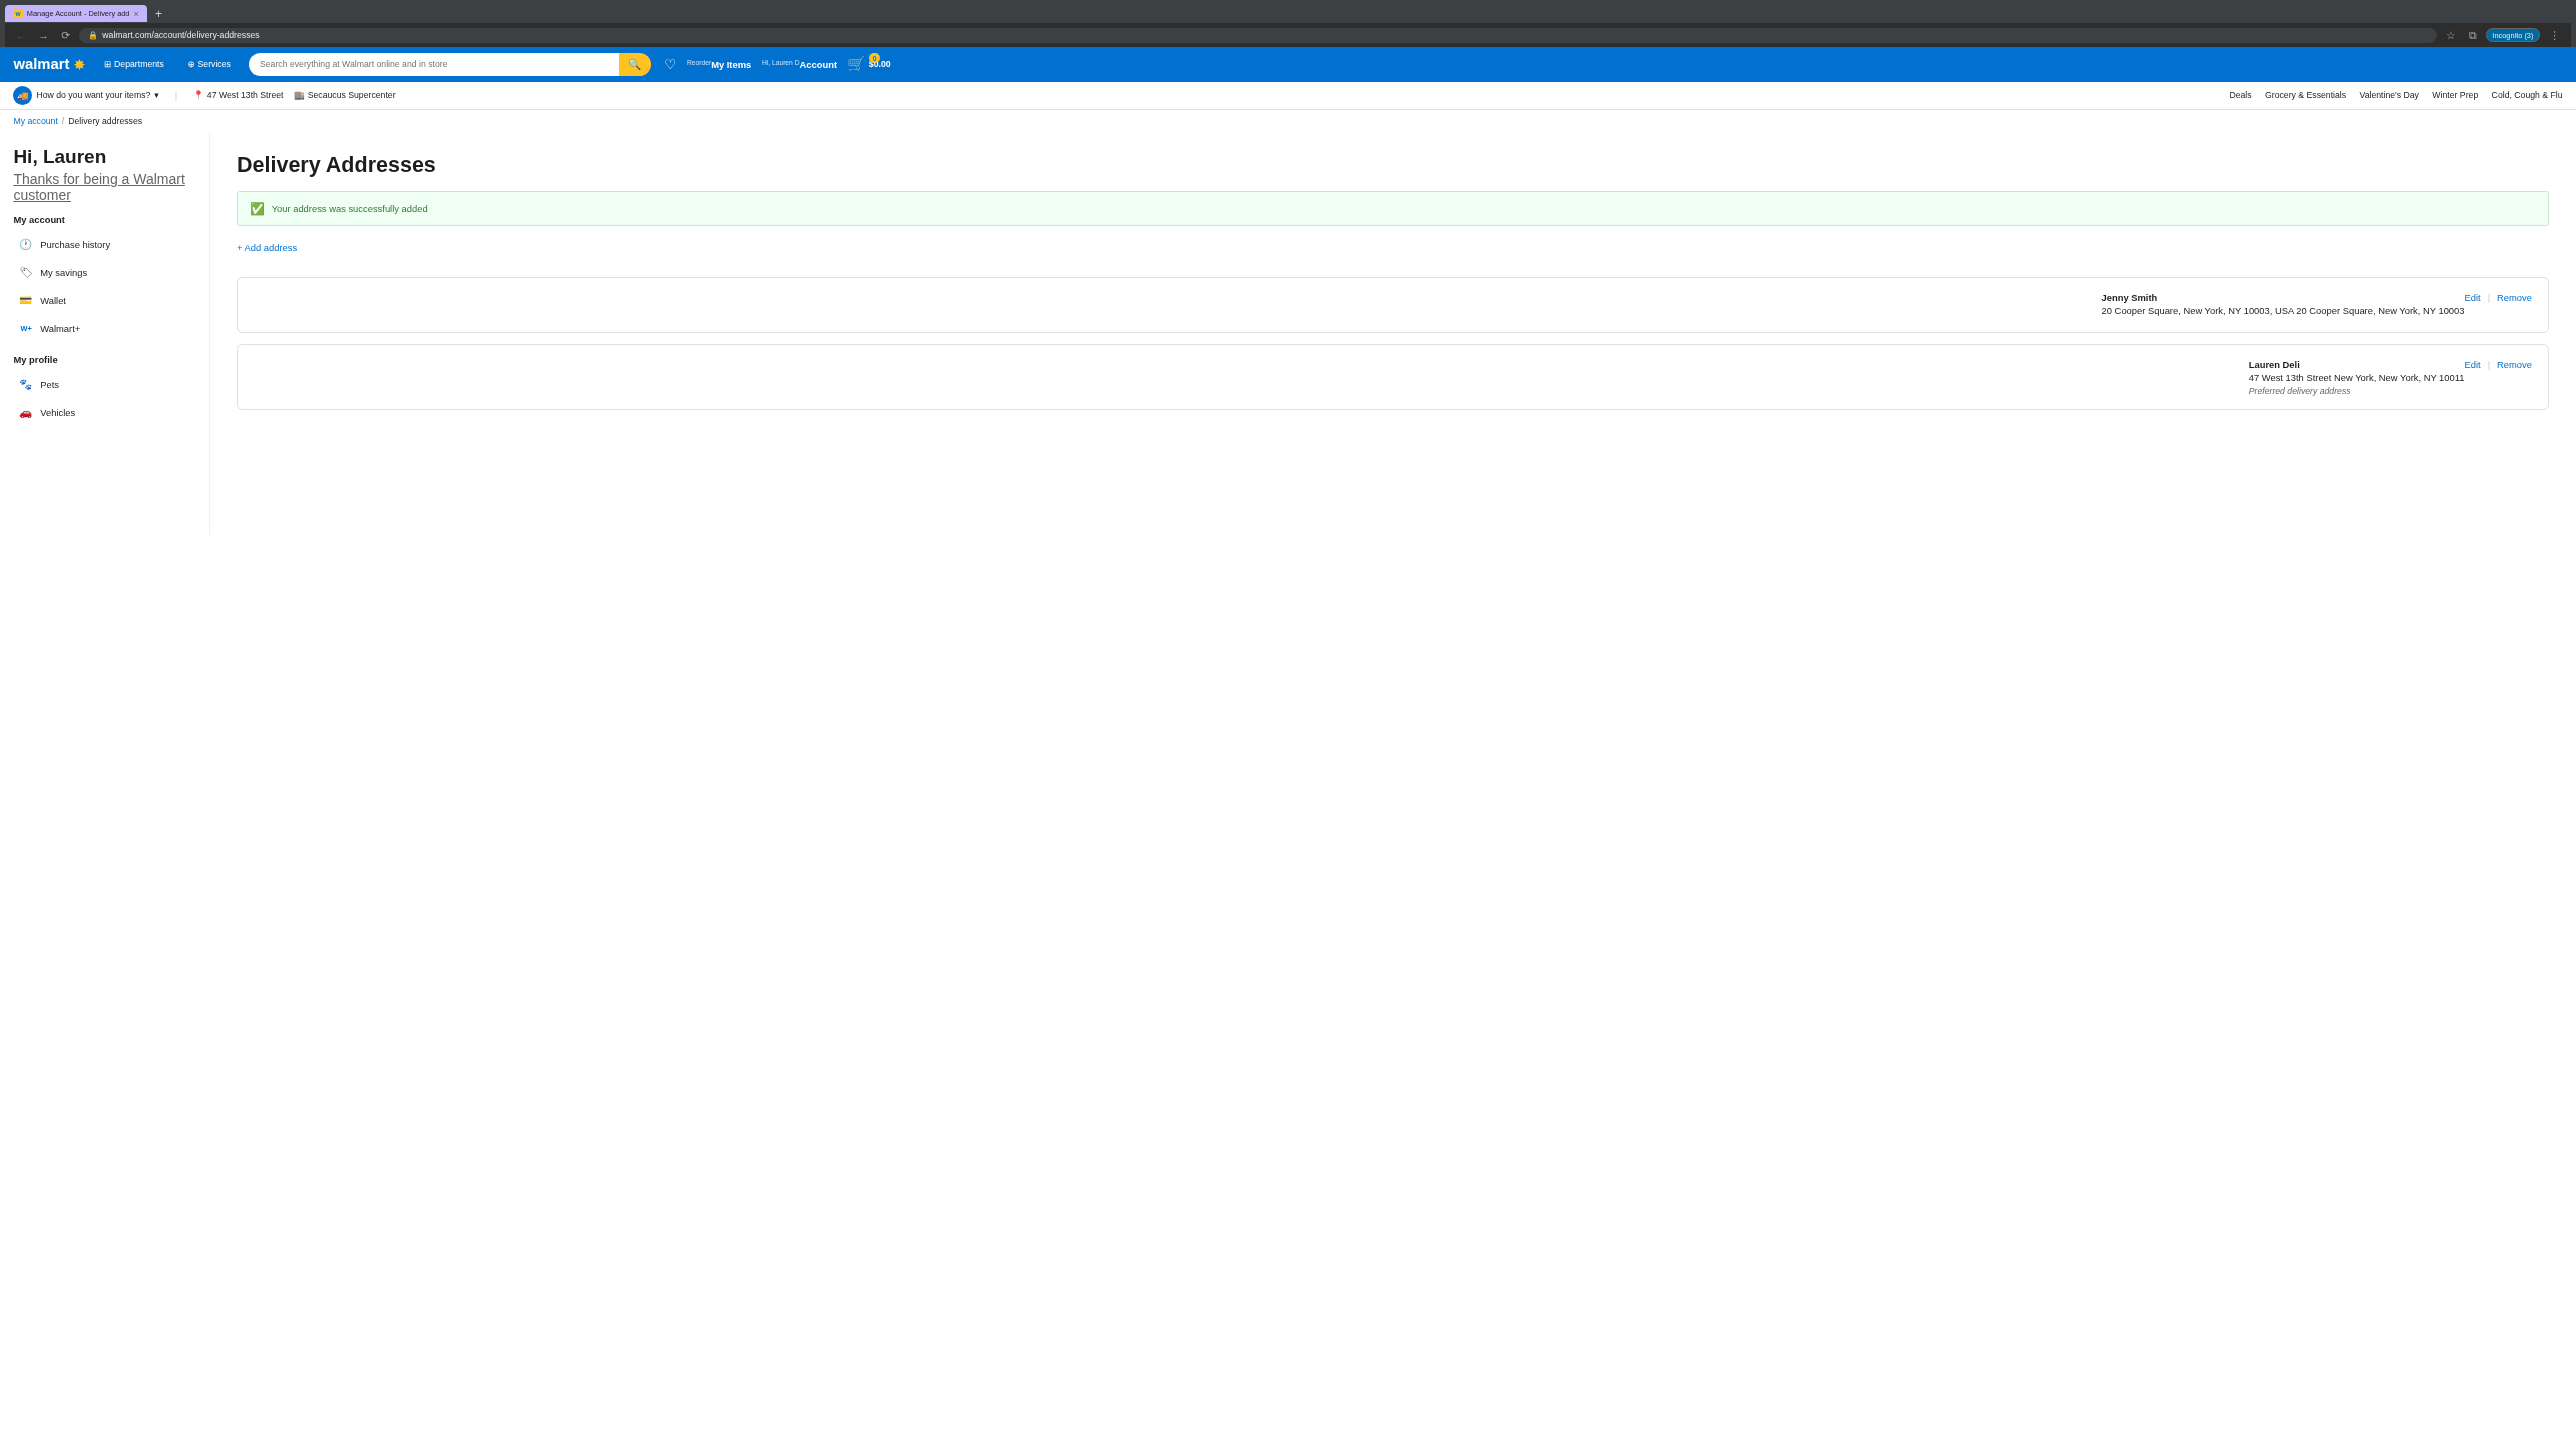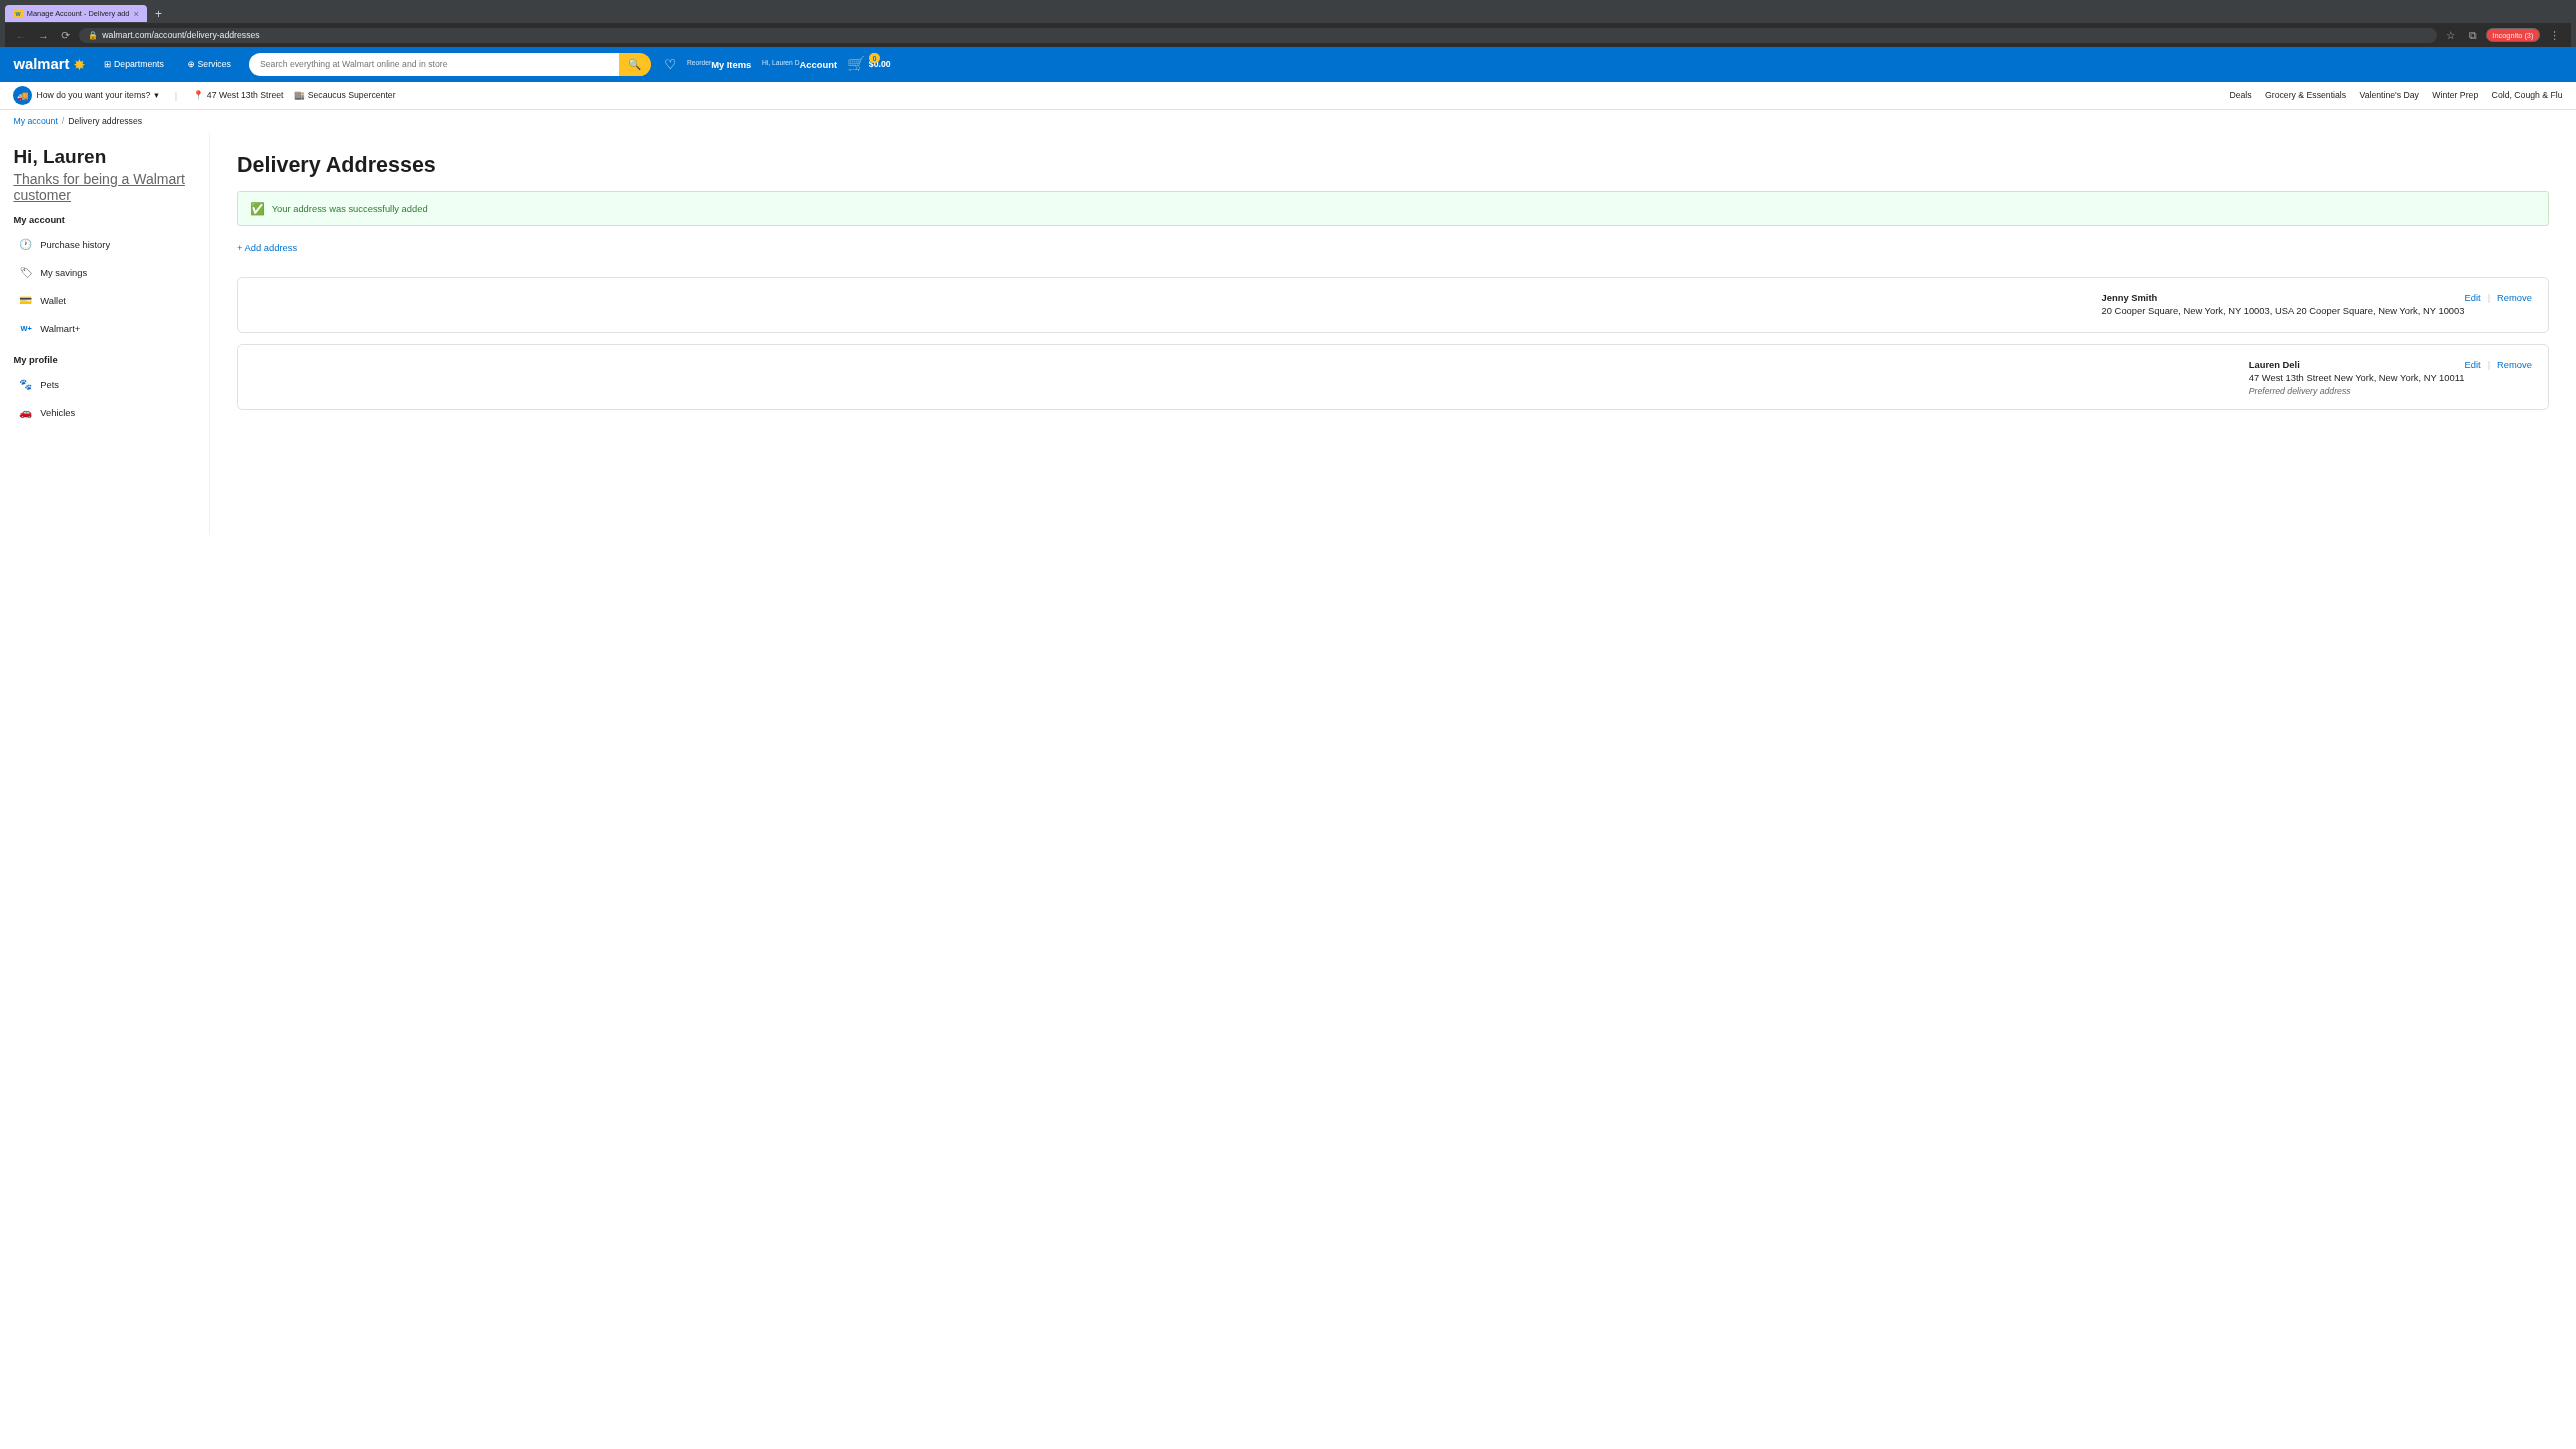--- a/index.html
+++ b/index.html
@@ -99,21 +99,21 @@
     }
     .browser-action-btn {
       background: none;
       border: none;
       color: #aaa;
       font-size: 10.7px;
       cursor: pointer;
       padding: 2px 4px;
     }
     .incognito-badge {
-      background: #ef4444;
+      background: #0369a1;
       color: #e8eaed;
       font-size: 7.4px;
       padding: 1.3px 5.4px;
       border-radius: 6.7px;
       border: 0.7px solid #666;
     }
 
     
     .walmart-header {
       background: #0071ce;

